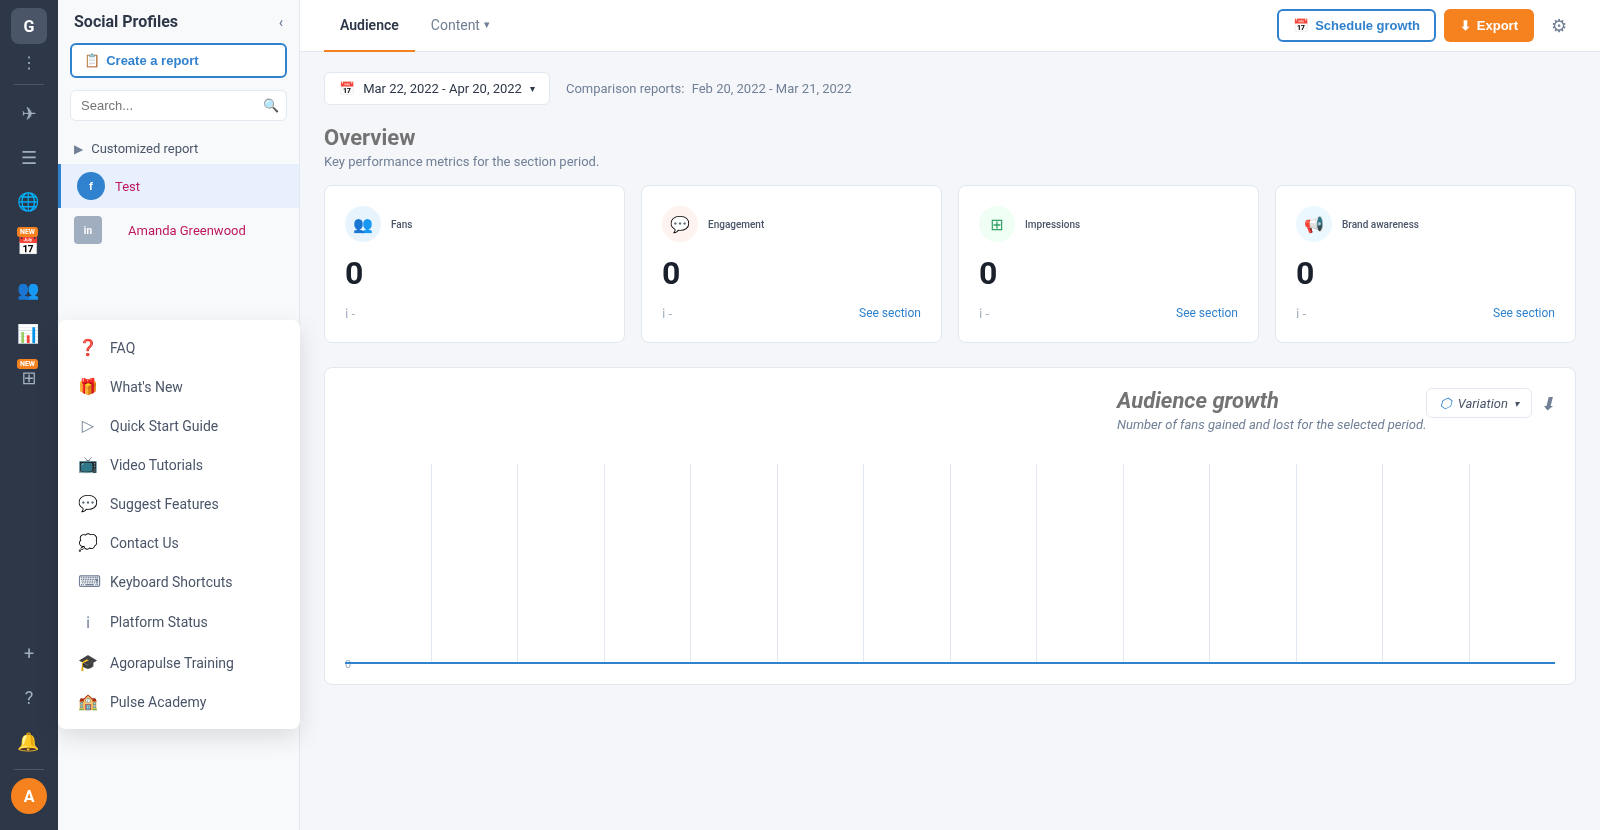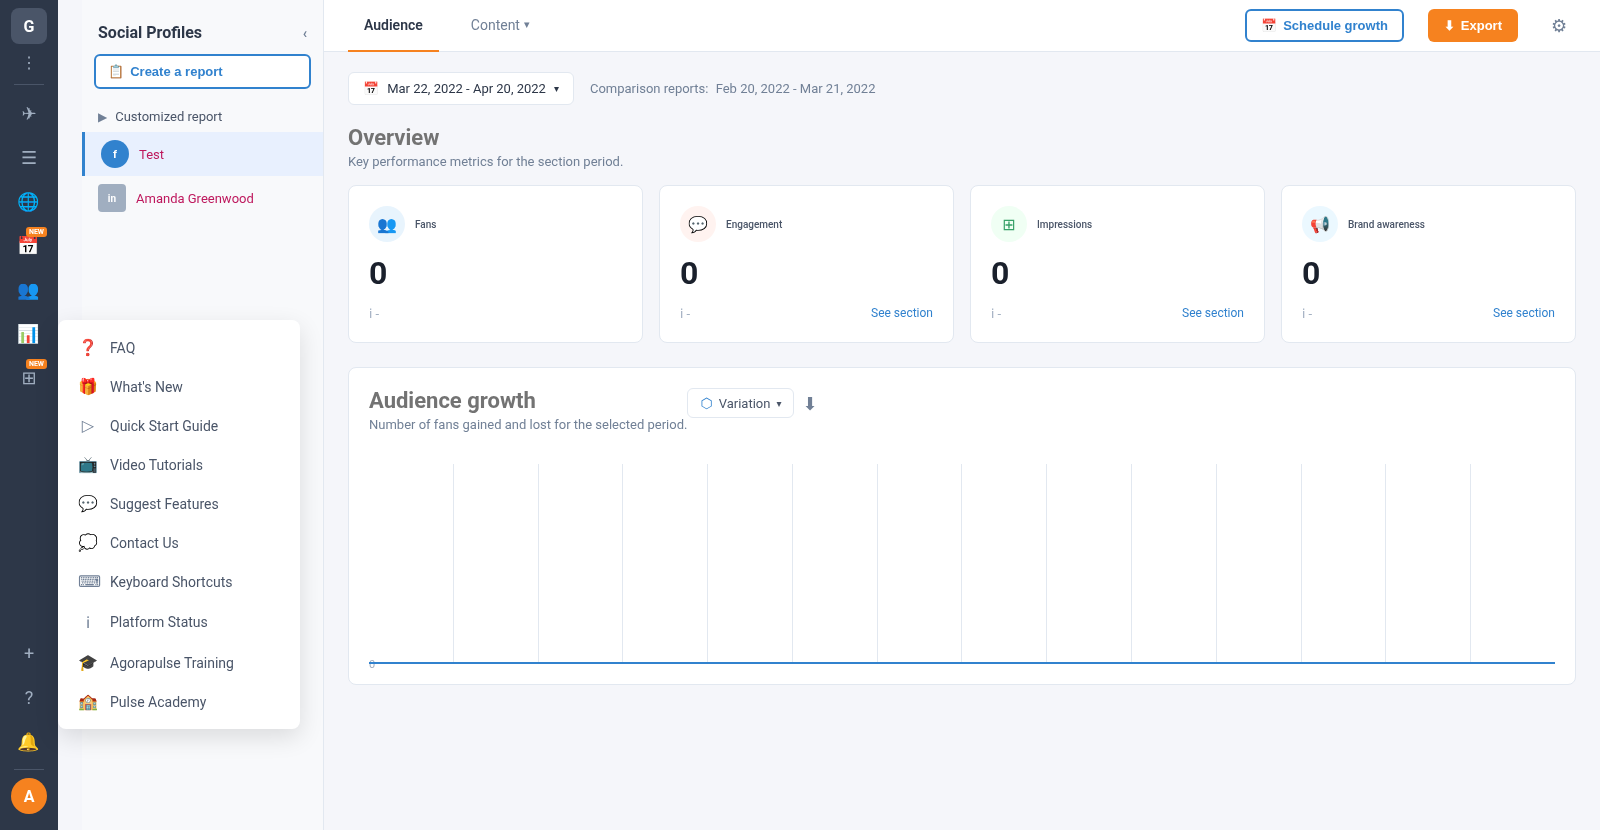--- a/index.html
+++ b/index.html
@@ -30,40 +30,39 @@
       width: 28px; height: 28px; display: flex; align-items: center; justify-content: center;
       color: #a0aec0; cursor: pointer; font-size: 16px;
     }
     .nav-icon-btn {
       width: 40px; height: 40px; display: flex; align-items: center; justify-content: center;
       color: #a0aec0; cursor: pointer; border-radius: 8px; font-size: 18px;
       position: relative;
     }
     .nav-icon-btn.active { color: white; }
     .new-badge {
-      position: absolute; top: 2px; right: 2px;
+      position: absolute; top: 2px; right: 11px;
       background: #f6821f; color: white; font-size: 7px; font-weight: bold;
       padding: 1px 3px; border-radius: 3px; line-height: 1.2;
     }
     .icon-bar-divider { width: 30px; height: 1px; background: #4a5568; margin: 4px 0; }
     .orange-avatar {
       width: 36px; height: 36px; background: #f6821f; border-radius: 50%;
       display: flex; align-items: center; justify-content: center;
       color: white; font-weight: bold; font-size: 16px; cursor: pointer;
     }
 
     
     .sidebar {
       width: 242px;
       background: #f8f9fb;
       border-right: 1px solid #e2e8f0;
       display: flex;
       flex-direction: column;
-      padding: 23px 0;
-      margin-left: 24px;
+      padding: 12px 0;
     }
     .sidebar-title {
       font-size: 16px; font-weight: 700; color: #2d3748;
       padding: 0 16px 12px 16px;
       display: flex; align-items: center; justify-content: space-between;
     }
     .sidebar-title-chevron { color: #718096; cursor: pointer; font-size: 14px; }
 
     .create-report-btn {
       margin: 0 12px 12px 12px;
@@ -84,21 +83,21 @@
     .customized-report-item {
       padding: 8px 16px; display: flex; align-items: center; gap: 8px;
       color: #4a5568; font-size: 13px; cursor: pointer;
     }
 
     .profile-item {
       padding: 8px 16px; display: flex; align-items: center; gap: 10px;
       cursor: pointer; background: #e8f0fe; border-left: 3px solid #3182ce;
     }
     .profile-item-plain {
-      padding: 8px 16px; display: flex; align-items: center; gap: 10px;
+      padding: 8px 16px; display: flex; align-items: center; gap: 26px;
       cursor: pointer;
     }
 
     .profile-avatar {
       width: 28px; height: 28px; border-radius: 50%; background: #3182ce;
       display: flex; align-items: center; justify-content: center;
       color: white; font-size: 12px; font-weight: bold; flex-shrink: 0;
     }
     .profile-avatar-gray {
       width: 28px; height: 28px; border-radius: 4px; background: #a0aec0;
@@ -129,21 +128,21 @@
       overflow: hidden;
     }
 
     
     .top-nav {
       background: white;
       border-bottom: 1px solid #e2e8f0;
       display: flex; align-items: center;
       padding: 0 24px;
       height: 52px;
-      gap: 16px;
+      gap: 0;
       justify-content: flex-end;
     }
     .nav-tab {
       padding: 0 16px; height: 52px;
       display: flex; align-items: center;
       font-size: 14px; color: #718096;
       cursor: pointer; border-bottom: 2px solid transparent;
       white-space: nowrap;
     }
     .nav-tab.active { color: #2d3748; font-weight: 600; border-bottom-color: #f6821f; }
@@ -206,21 +205,21 @@
     .metric-icon.engagement { background: #fff3f0; color: #e53e3e; }
     .metric-icon.impressions { background: #f0fff4; color: #38a169; }
     .metric-icon.brand { background: #ebf8ff; color: #3182ce; }
     .metric-name { font-size: 10px; color: #4a5568; font-weight: 500; }
     .metric-value { font-size: 32px; font-weight: 700; color: #1a202c; margin-bottom: 12px; }
     .metric-footer { display: flex; align-items: center; justify-content: space-between; font-size: 12px; color: #a0aec0; }
     .see-section { color: #3182ce; cursor: pointer; font-size: 12px; }
 
     
     .growth-section { background: white; border-radius: 8px; padding: 20px; border: 1px solid #e2e8f0; }
-    .growth-header { display: flex; align-items: flex-start; justify-content: flex-start; margin-bottom: 4px; }
+    .growth-header { display: flex; align-items: flex-start; justify-content: flex-end; margin-bottom: 4px; font-style: italic; }
     .growth-controls { display: flex; align-items: center; gap: 8px; }
     .variation-select {
       border: 1px solid #e2e8f0; border-radius: 6px; padding: 6px 12px;
       font-size: 13px; color: #4a5568; background: white; cursor: pointer;
       display: flex; align-items: center; gap: 6px;
     }
     .download-icon { color: #718096; cursor: pointer; font-size: 18px; }
 
     
     .chart-container { margin-top: 16px; position: relative; height: 200px; }
@@ -278,20 +277,24 @@
   <div class="sidebar-title">
     <span>Social Profiles</span>
     <span class="sidebar-title-chevron">‹</span>
   </div>
 
   <button class="create-report-btn">
     <span>📋</span>
     <span>Create a report</span>
   </button>
 
+  <div class="search-bar">
+    <input class="search-input" type="text" placeholder="Search..." style="">
+    <span>🔍</span>
+  </div>
 
   <div class="customized-report-item">
     <span style="font-size:12px; color:#718096;">▶</span>
     <span>Customized report</span>
   </div>
 
   <div class="profile-item">
     <div class="profile-avatar" style="background:#3182ce; font-size:11px;">
       <span>f</span>
     </div>

